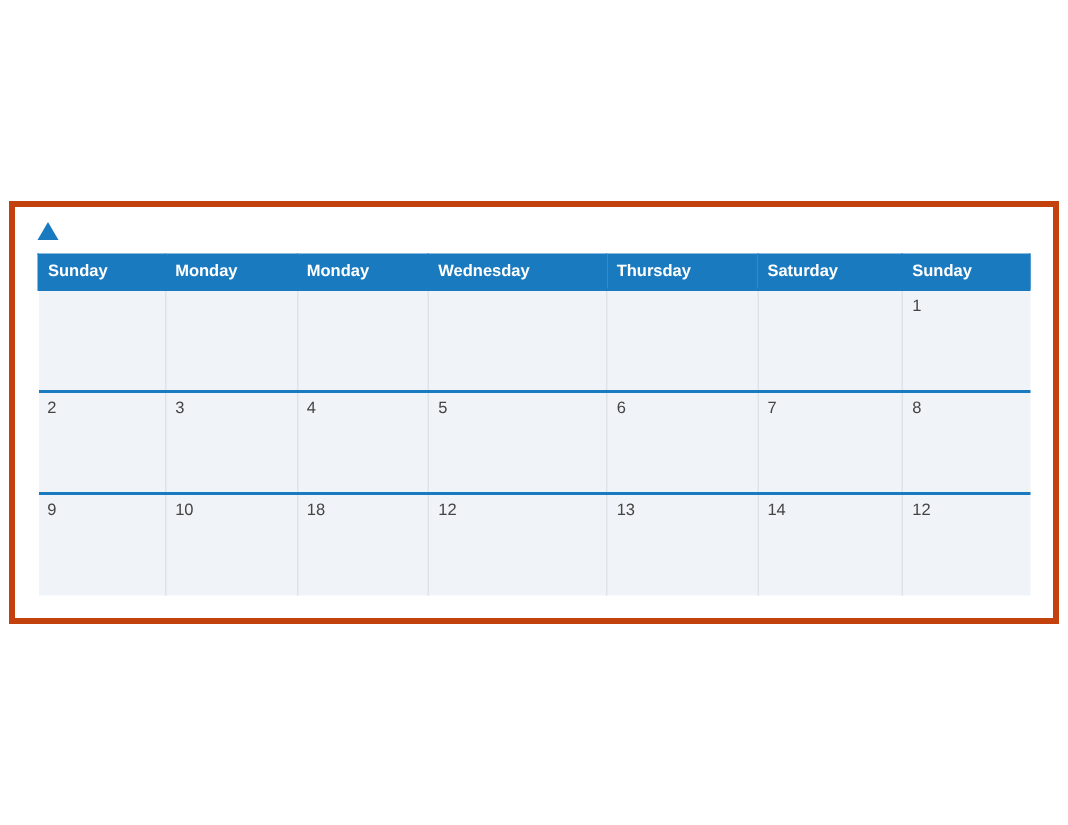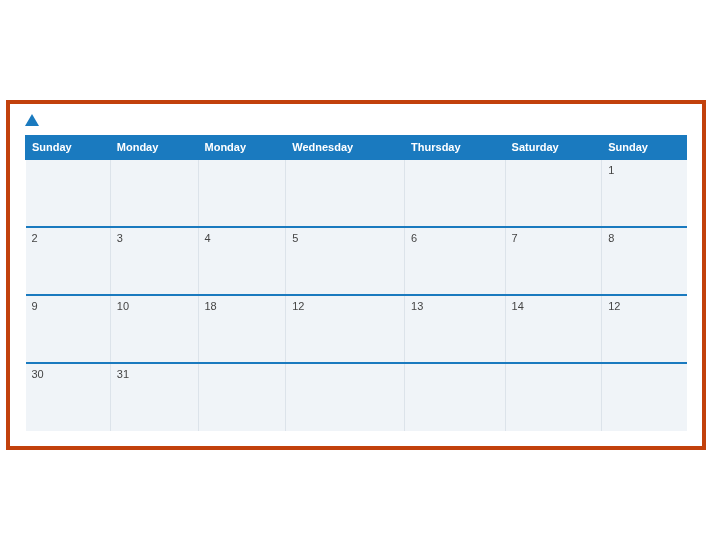--- a/index.html
+++ b/index.html
@@ -148,24 +148,15 @@
         </tr>
         <tr>
           <td><span class="day-num">9</span></td>
           <td><span class="day-num">10</span></td>
           <td><span class="day-num">18</span></td>
           <td><span class="day-num">12</span></td>
           <td><span class="day-num">13</span></td>
           <td><span class="day-num">14</span></td>
           <td><span class="day-num">12</span></td>
         </tr>
-        <tr>
-          <td><span class="day-num">30</span></td>
-          <td><span class="day-num">31</span></td>
-          <td class="empty"></td>
-          <td class="empty"></td>
-          <td class="empty"></td>
-          <td class="empty"></td>
-          <td class="empty"></td>
-        </tr>
       </tbody>
   </table>
 </div>
 
 </body></html>

